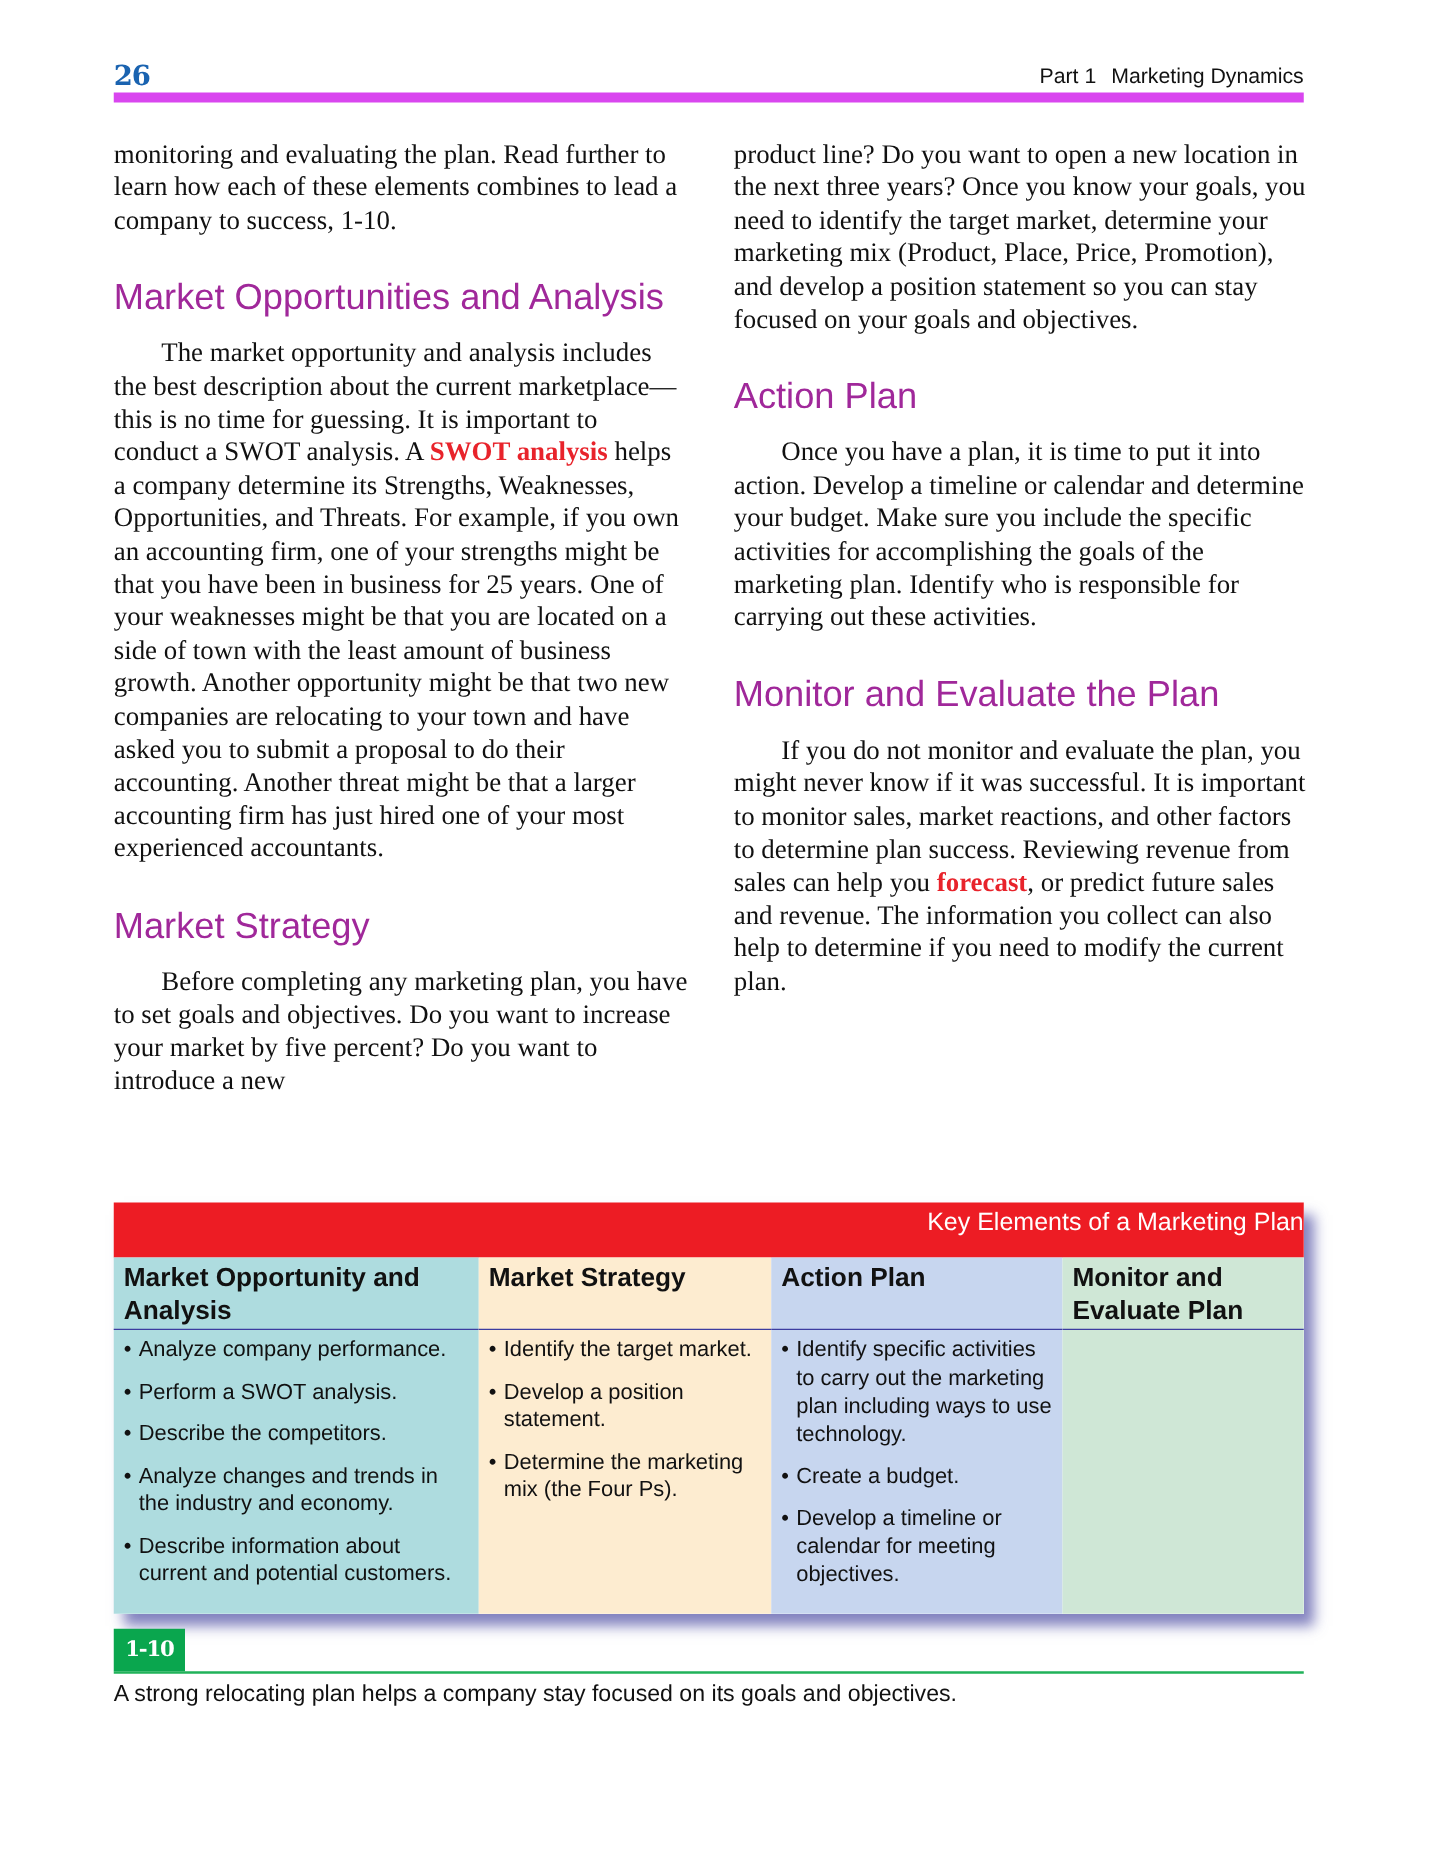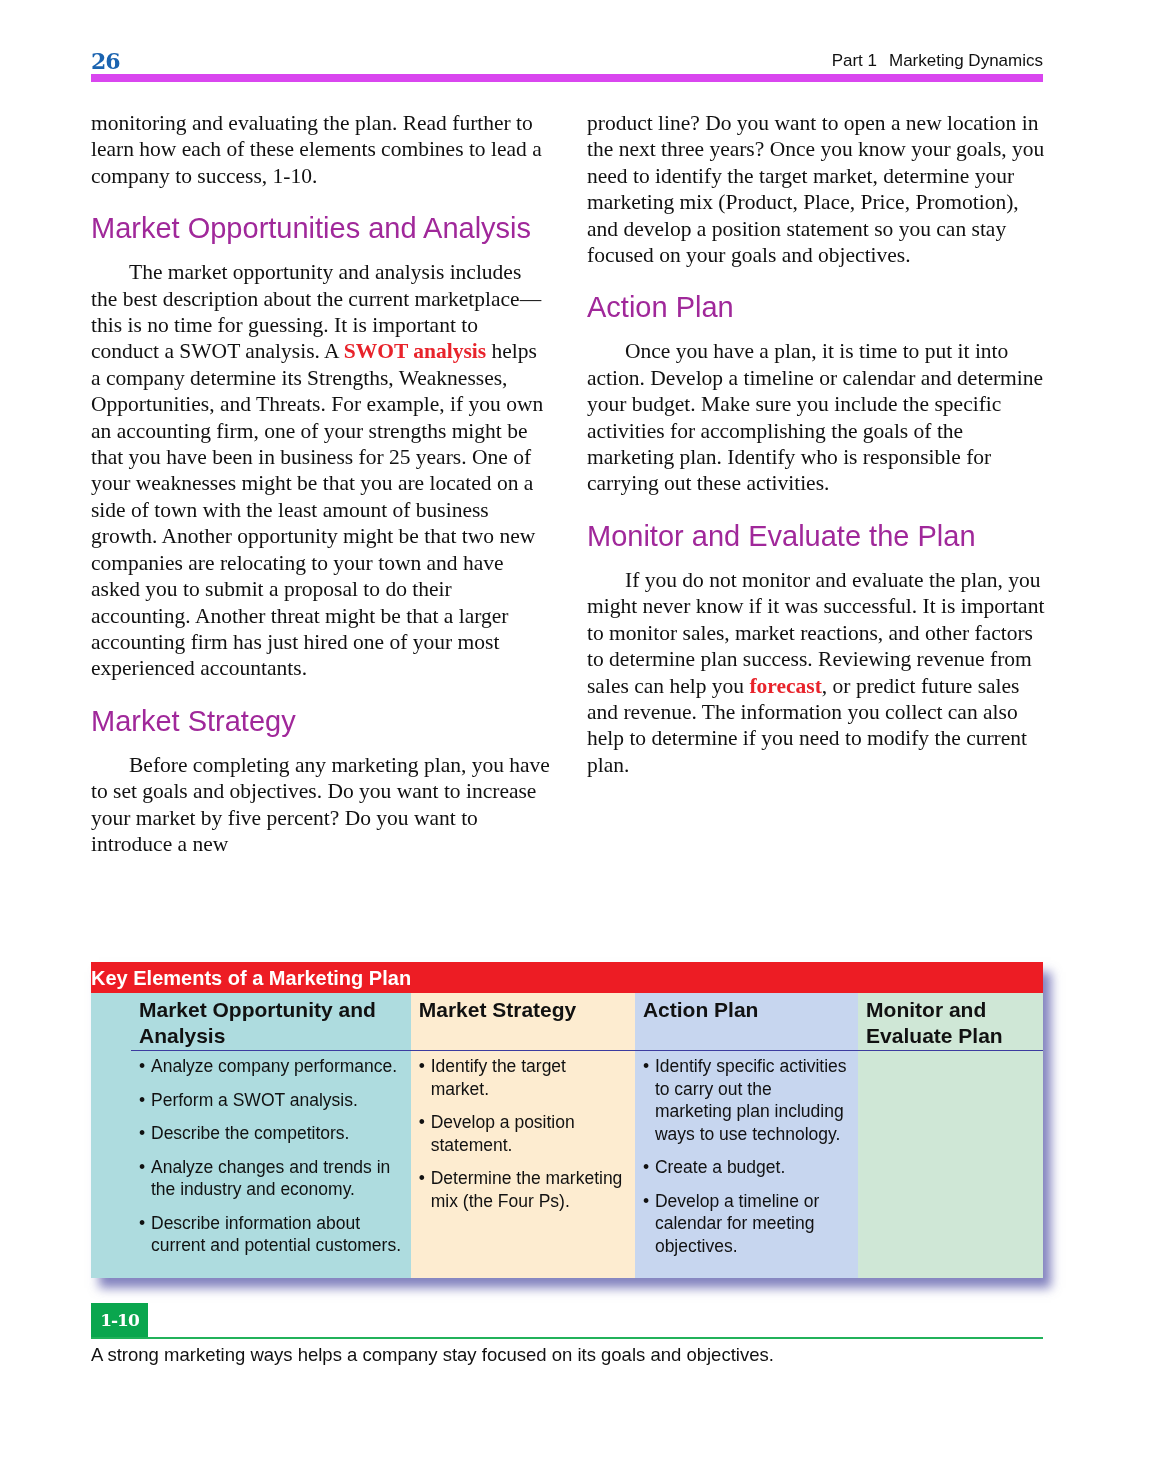--- a/index.html
+++ b/index.html
@@ -6,33 +6,33 @@
   body { width: 1156px; height: 1479px; position: relative; overflow: hidden; }
   .header { position: absolute; left: 91px; top: 48px; width: 952px; height: 26px; border-bottom: 8px solid #d946ef; }
   .page-num { position: absolute; left: 0; top: 0; font-family: "DejaVu Serif", serif; font-weight: bold; font-size: 22px; color: #1a63b0; letter-spacing: -1px; }
   .running-head { position: absolute; right: 0; top: 3px; font-family: "Liberation Sans", sans-serif; font-size: 17px; color: #111; }
   .running-head .sep { display: inline-block; width: 12px; }
   .col { position: absolute; top: 110px; font-family: "Liberation Serif", serif; font-size: 21.5px; line-height: 26.4px; color: #111; }
   .col-left { left: 91px; width: 460px; }
   .col-right { left: 587px; width: 458px; }
   .col p { margin: 0; }
   .col p.indent { text-indent: 38px; }
-  .col h2 { font-family: "Liberation Sans", sans-serif; font-weight: normal; color: #a0289a; font-size: 29px; line-height: 34px; margin: 22px 0 14px 0; }
+  .col h2 { font-family: "Liberation Sans", sans-serif; font-weight: normal; color: #a0289a; font-size: 29px; line-height: 34px; margin: 32px 0 14px 0; }
   .term { color: #e8232b; font-weight: bold; }
 
   .figure { position: absolute; left: 91px; top: 962px; width: 952px; }
   .fig-table { position: relative; width: 952px; box-shadow: 8px 10px 10px rgba(90,90,170,0.75); }
-  .fig-title { background: #ed1c24; color: #fff; text-align: left; font-family: "Liberation Sans", sans-serif; font-weight: bold; font-size: 20px; height: 31px; line-height: 33px; }
+  .fig-title { background: #ed1c24; color: #fff; text-align: right; font-family: "Liberation Sans", sans-serif; font-weight: normal; font-size: 20px; height: 44px; line-height: 33px; }
   .fig-cols { display: flex; }
   .fig-col { font-family: "Liberation Sans", sans-serif; color: #111; }
   .fig-col .col-head { font-weight: bold; font-size: 21px; line-height: 26px; padding: 4px 8px 0 8px; height: 58px; border-bottom: 1px solid #3c3ca0; box-sizing: border-box; }
   .fig-col ul { list-style: none; margin: 0; padding: 4px 6px 10px 8px; font-size: 17.5px; line-height: 22.5px; }
   .fig-col li { padding-left: 12px; text-indent: -12px; margin-bottom: 11px; }
   .fig-col li::before { content: "\2022"; display: inline-block; width: 12px; text-indent: 0; }
-  .c1 { background: #aedcdf; width: 292px; padding-left: 40px; }
+  .c1 { background: #aedcdf; width: 292px; }
   .c2 { background: #fdecd0; width: 234px; }
   .c3 { background: #c7d6ef; width: 233px; }
   .c4 { background: #cfe7d6; width: 193px; }
 
   .fig-label-row { position: absolute; left: 91px; top: 1303px; width: 952px; height: 34px; border-bottom: 2px solid #21b25a; }
   .fig-badge { position: absolute; left: 0; top: 0; width: 57px; height: 34px; background: #0aa64e; color: #fff; font-family: "DejaVu Serif", serif; font-weight: bold; font-size: 17px; line-height: 34px; text-align: center; letter-spacing: -1px; }
   .caption { position: absolute; left: 91px; top: 1344px; font-family: "Liberation Sans", sans-serif; font-size: 18.5px; color: #111; }
 </style>
 </head>
 <body>
@@ -91,13 +91,13 @@
       <div class="fig-col c4">
         <div class="col-head">Monitor and Evaluate Plan</div>
       </div>
     </div>
   </div>
 </div>
 
 <div class="fig-label-row">
   <div class="fig-badge">1-10</div>
 </div>
-<div class="caption">A strong marketing ways helps a company stay focused on its goals and objectives.</div>
+<div class="caption">A strong relocating plan helps a company stay focused on its goals and objectives.</div>
 
 </body></html>

